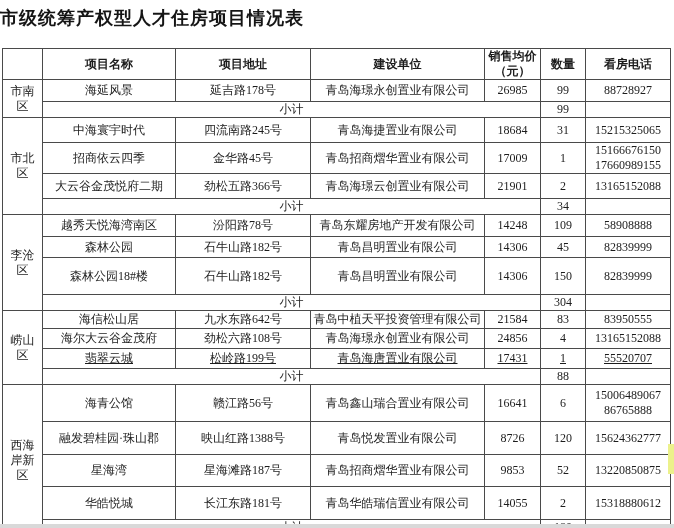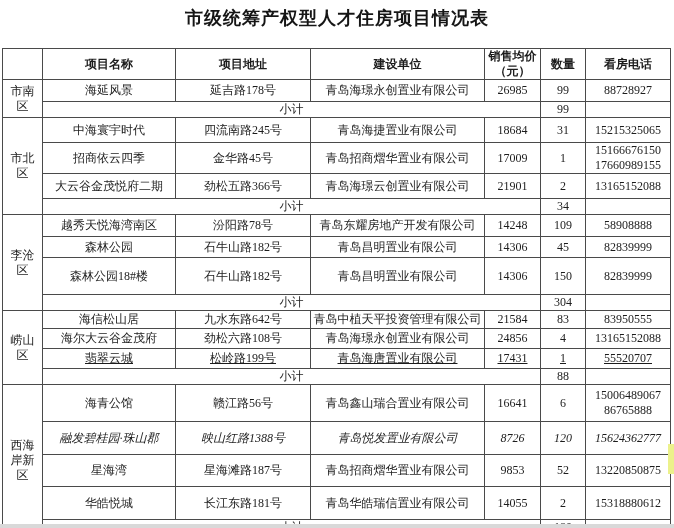--- a/index.html
+++ b/index.html
@@ -4,21 +4,21 @@
 <style>
   html,body{margin:0;padding:0;}
   body{
     width:674px;height:528px;overflow:hidden;position:relative;
     background:#ffffff;
     font-family:"Liberation Serif","DejaVu Serif",serif;
     color:#1c1c1c;
   }
   .title{
     position:absolute;top:6px;left:0;width:674px;
-    text-align:center;font-size:18px;font-weight:bold;color:#151515;
+    text-align:left;font-size:18px;font-weight:bold;color:#151515;
     letter-spacing:1px;
   }
   table.housing{
     position:absolute;top:48px;left:2px;
     border-collapse:collapse;table-layout:fixed;
     background:#ffffff;
   }
   table.housing td,table.housing th{
     border:1px solid #4a4a4a;
     font-size:12px;font-weight:normal;
@@ -174,21 +174,21 @@
       <tr style="height: 37px;">
         <td class="district" rowspan="5">西海岸新区</td>
         <td>海青公馆</td>
         <td>赣江路56号</td>
         <td>青岛鑫山瑞合置业有限公司</td>
         <td>16641</td>
         <td>6</td>
         <td>15006489067
 86765888</td>
       </tr>
-      <tr style="height: 33px; font-style: italic;">
+      <tr style="height: 33px;">
         <td>融发碧桂园·珠山郡</td>
         <td>映山红路1388号</td>
         <td>青岛悦发置业有限公司</td>
         <td>8726</td>
         <td>120</td>
         <td>15624362777</td>
       </tr>
       <tr style="height: 32px;">
         <td>星海湾</td>
         <td>星海滩路187号</td>

